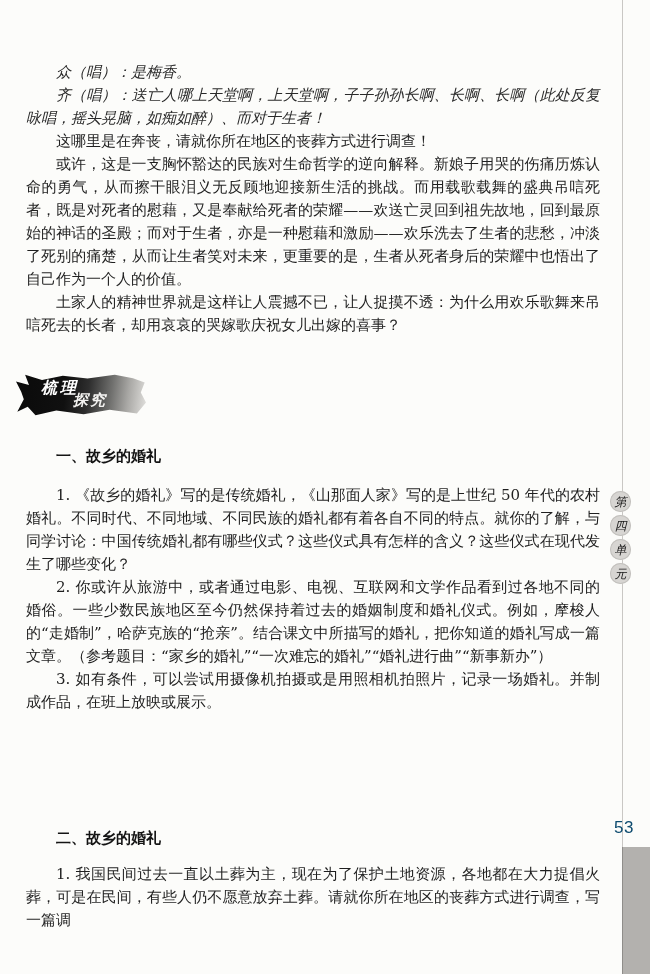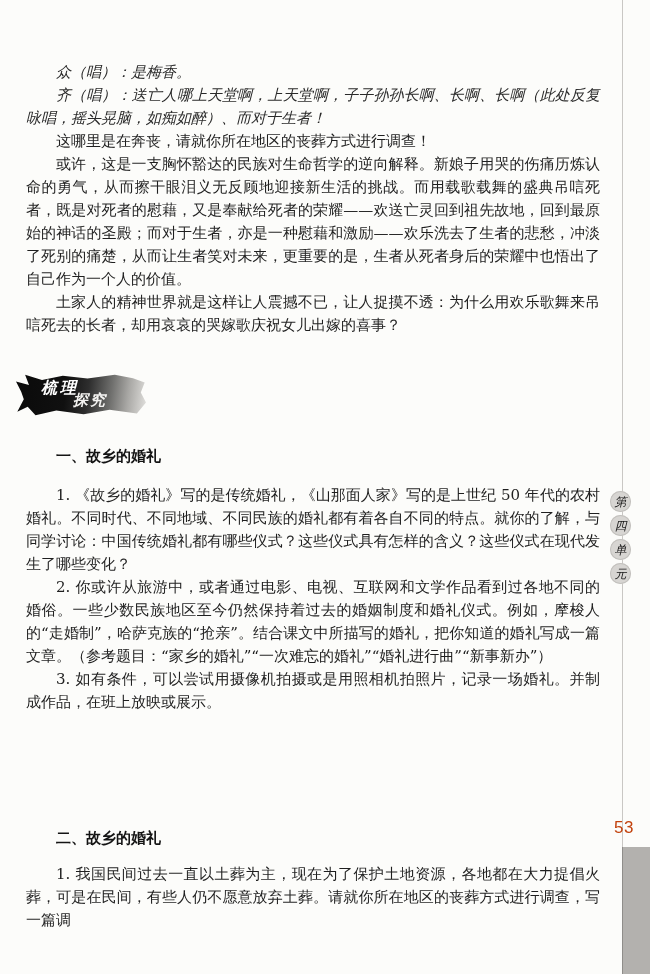--- a/index.html
+++ b/index.html
@@ -66,21 +66,21 @@
     background:#d7d5d2;
     display:flex; align-items:center; justify-content:center;
     font-size:12px; line-height:1;
     font-style:italic; color:#161616;
     box-shadow:0 0 0 1px #c2c0bd inset;
   }
   #page-num {
     position:absolute; left:614px; top:818px;
     width:32px;
     font-family:"Liberation Sans", sans-serif;
-    font-size:17px; color:#c2410c;
+    font-size:17px; color:#0c4a6e;
     letter-spacing:0.5px;
   }
   #corner-block {
     position:absolute; left:622px; top:847px;
     width:28px; height:127px;
     background:#b3b1ae;
     border-left:1px solid #8f8d8a;
   }
 </style>
 </head>

